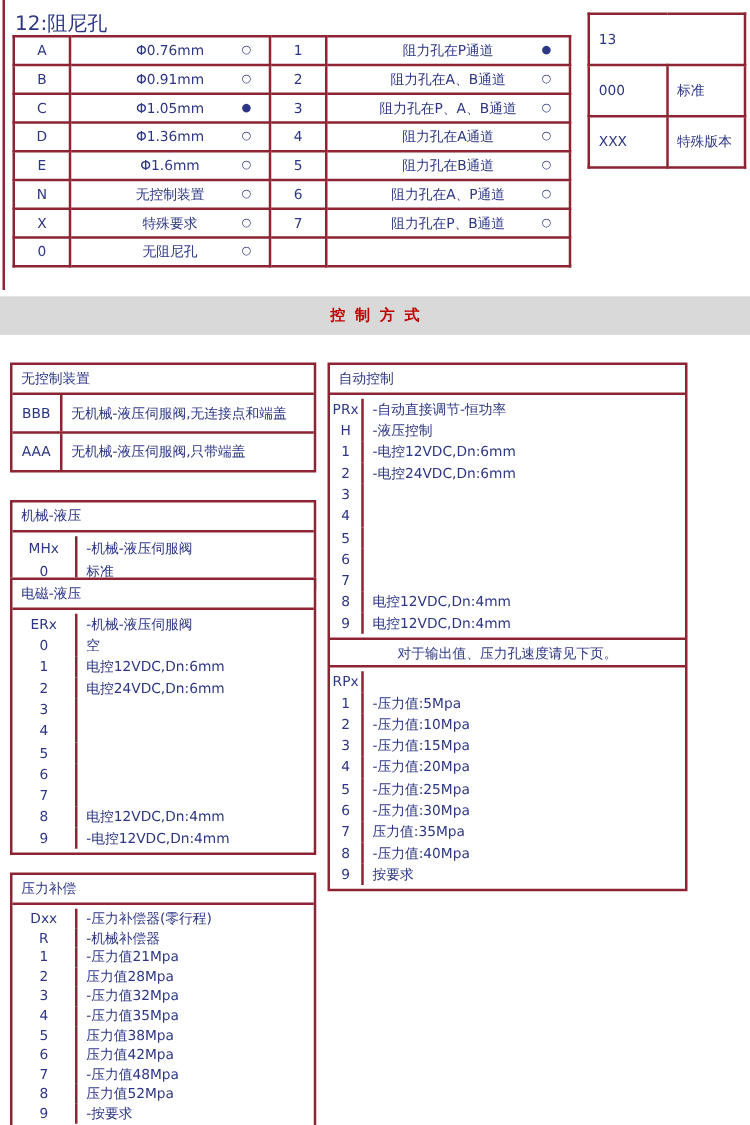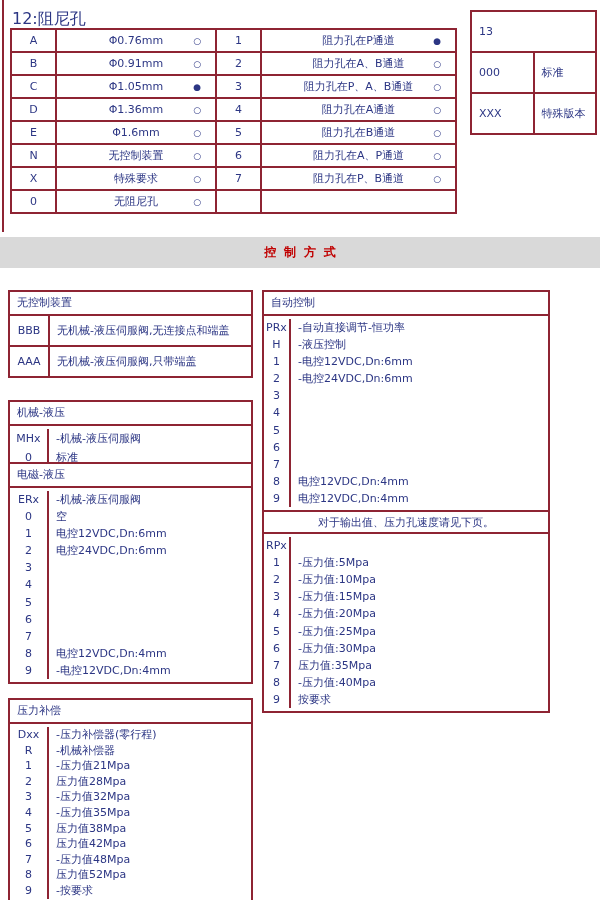--- a/index.html
+++ b/index.html
@@ -52,21 +52,21 @@
   .box-title{padding:4px 7px;border-bottom:2px solid var(--maroon);line-height:14px;}
 
   
   .brow{display:flex;border-bottom:2px solid var(--maroon);}
   .brow:last-child{border-bottom:none;}
   .bcode{width:40px;border-right:2px solid var(--maroon);display:flex;align-items:center;justify-content:center;}
   .bdesc{flex:1;padding:7px 7px;display:flex;align-items:center;}
 
   
   .lrow{display:flex;}
-  .lcode{width:39px;border-right:2px solid var(--maroon);text-align:center;}
+  .lcode{width:52px;border-right:2px solid var(--maroon);text-align:center;}
   .ldesc{flex:1;padding:0 7px;white-space:nowrap;overflow:hidden;}
   .lines-19 .lrow{height:19px;line-height:19px;}
   .lines-17 .lrow{height:17.1px;line-height:17.1px;}
   .lines-155 .lrow{height:15.6px;line-height:15.6px;}
   .auto .lcode{width:27px;}
   .pad-top{padding-top:3px;}
   .pad-bottom{padding-bottom:3px;}
 
   .note-row{
     border-top:2px solid var(--maroon);border-bottom:2px solid var(--maroon);

